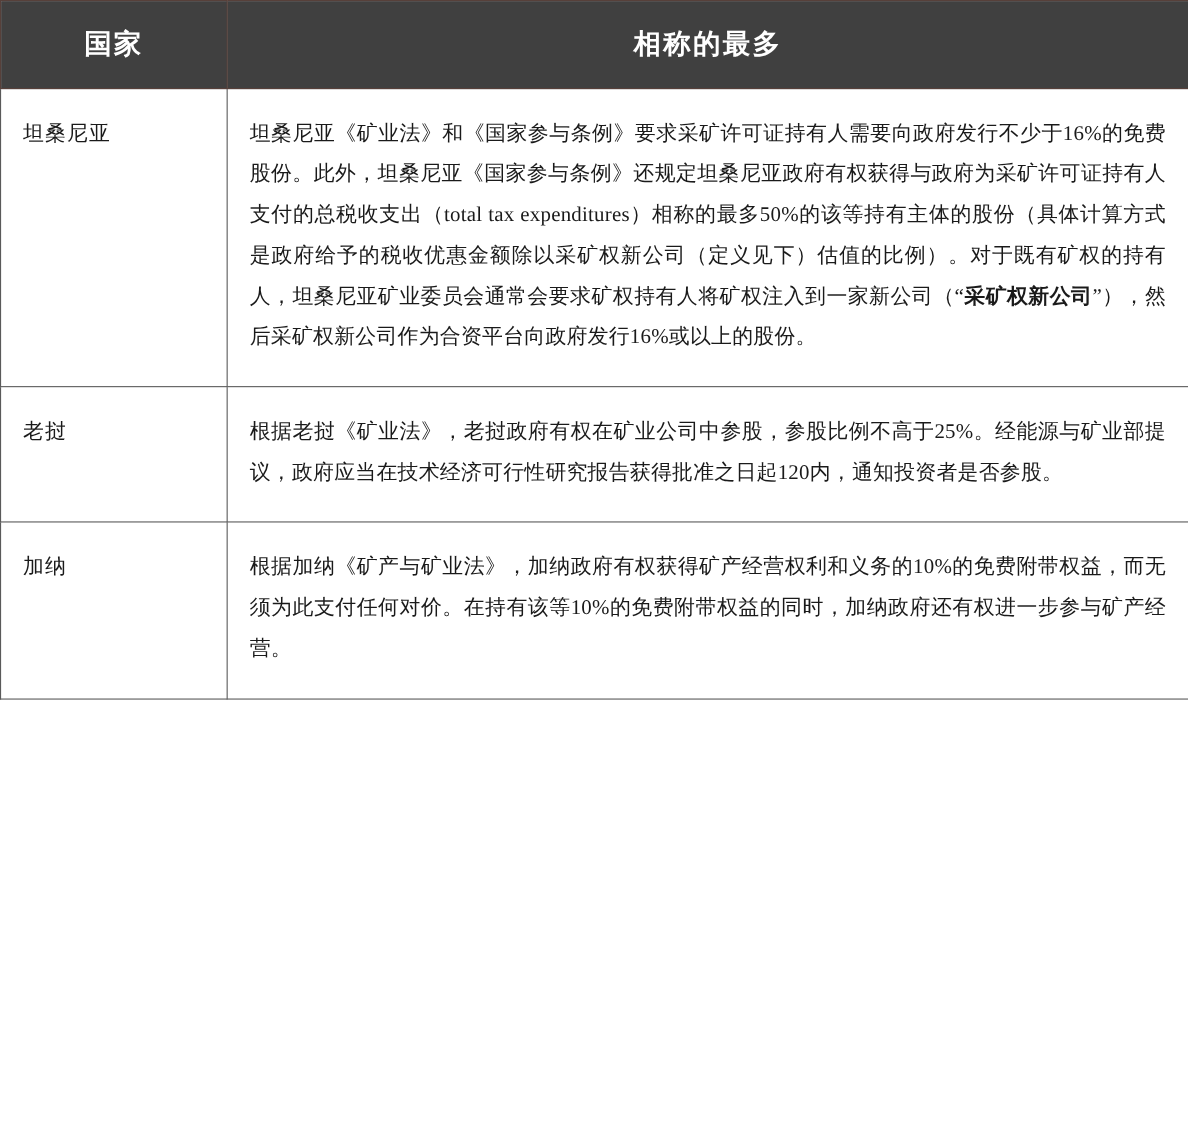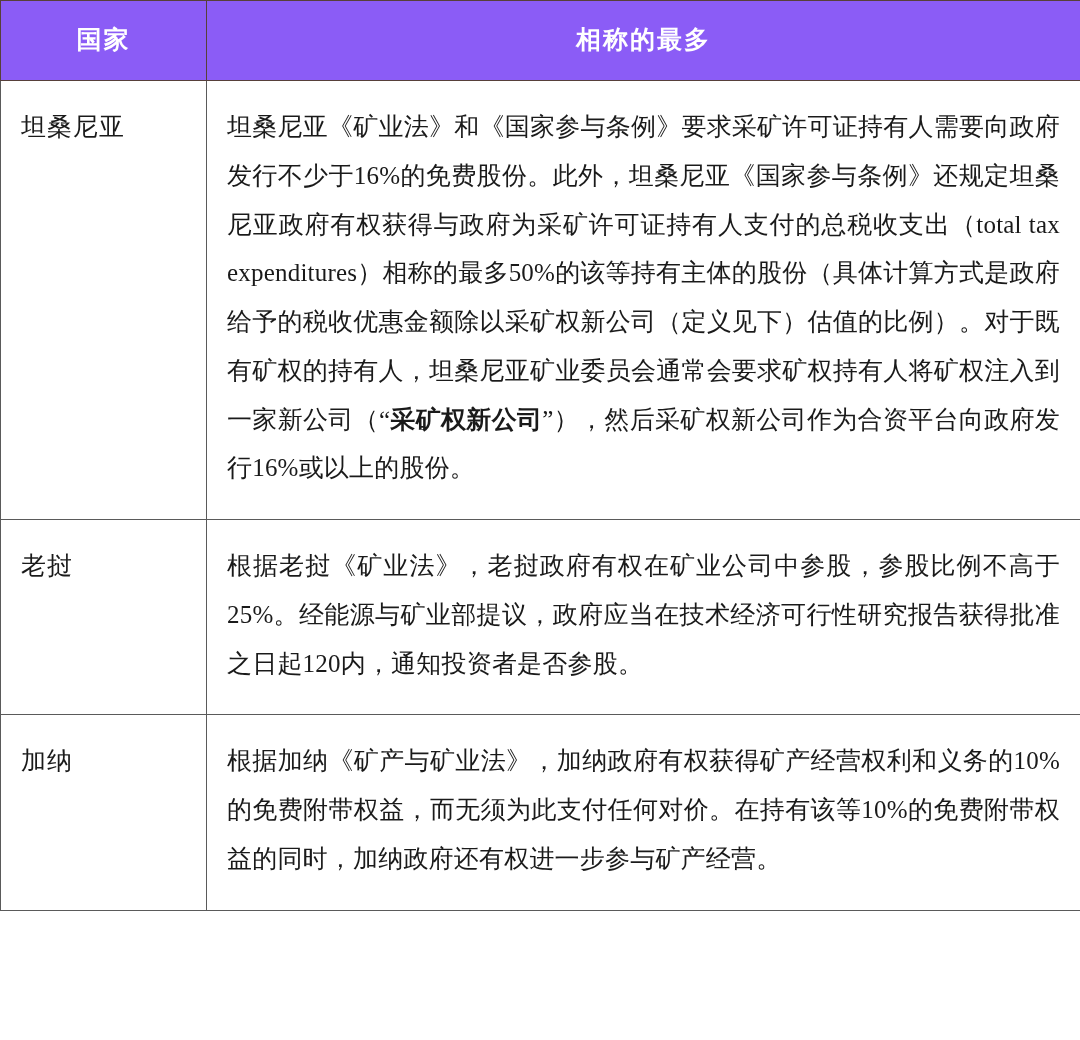--- a/index.html
+++ b/index.html
@@ -19,34 +19,34 @@
   }
   table.country-table {
     border-collapse: collapse;
     width: 1080px;
     table-layout: fixed;
   }
   table.country-table col.col-country { width: 206px; }
   table.country-table col.col-content { width: 874px; }
 
   thead th {
-    background: #8b5cf6;
+    background: #404040;
     color: #ffffff;
     font-weight: bold;
     font-size: 25px;
     letter-spacing: 2px;
     padding: 22px 0 24px 0;
     text-align: center;
     vertical-align: middle;
     border: 1px solid #57403a;
   }
   tbody td {
     border: 1px solid #5a5a5a;
     vertical-align: top;
-    font-size: 25px;
+    font-size: 19px;
     line-height: 1.95;
     padding: 22px 20px 26px 20px;
     box-sizing: border-box;
   }
   tbody td.country-cell {
     text-align: left;
     white-space: nowrap;
     letter-spacing: 1px;
   }
   tbody td.content-cell {

